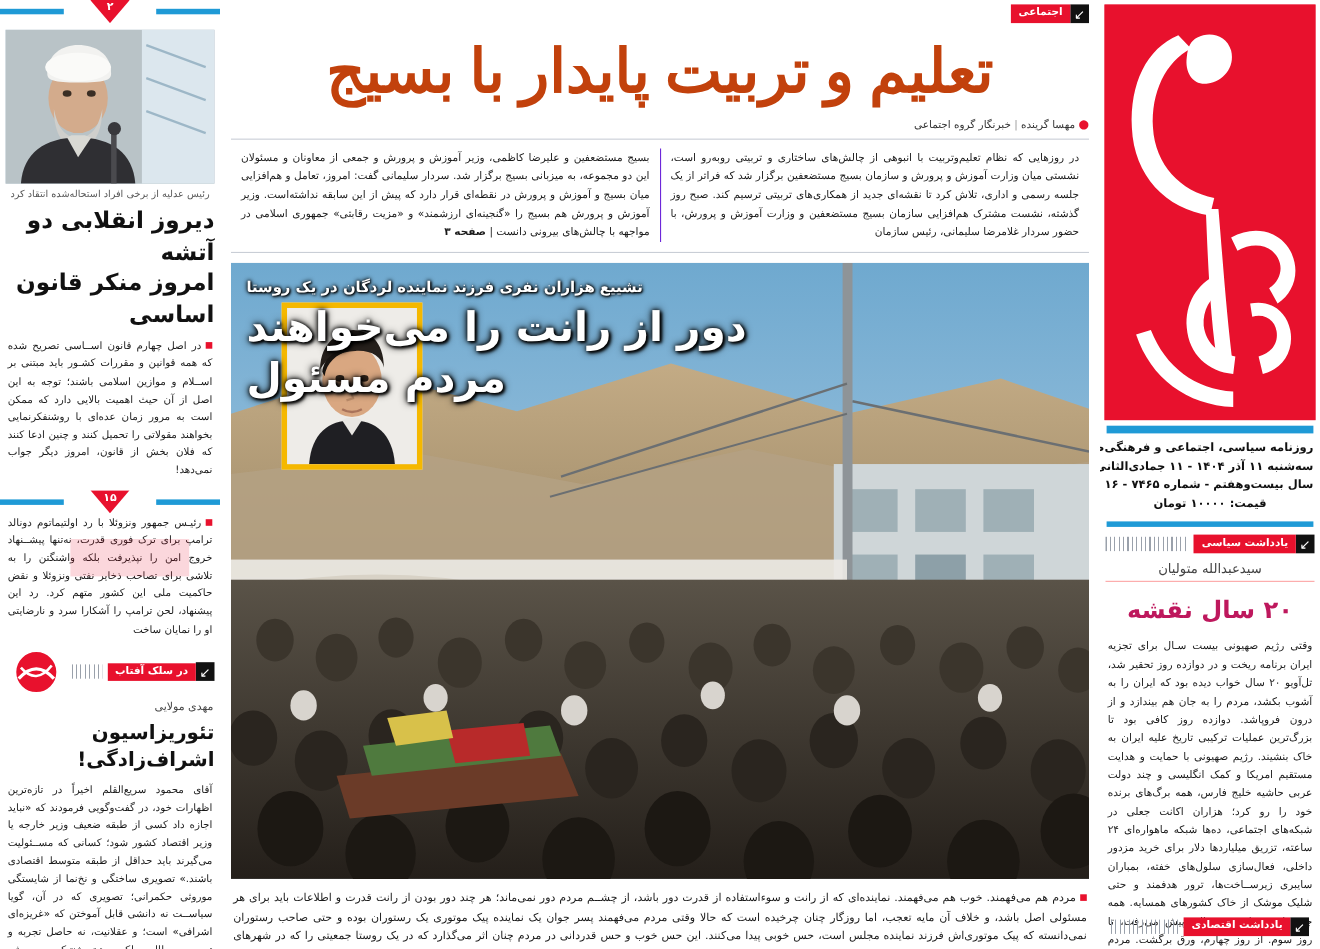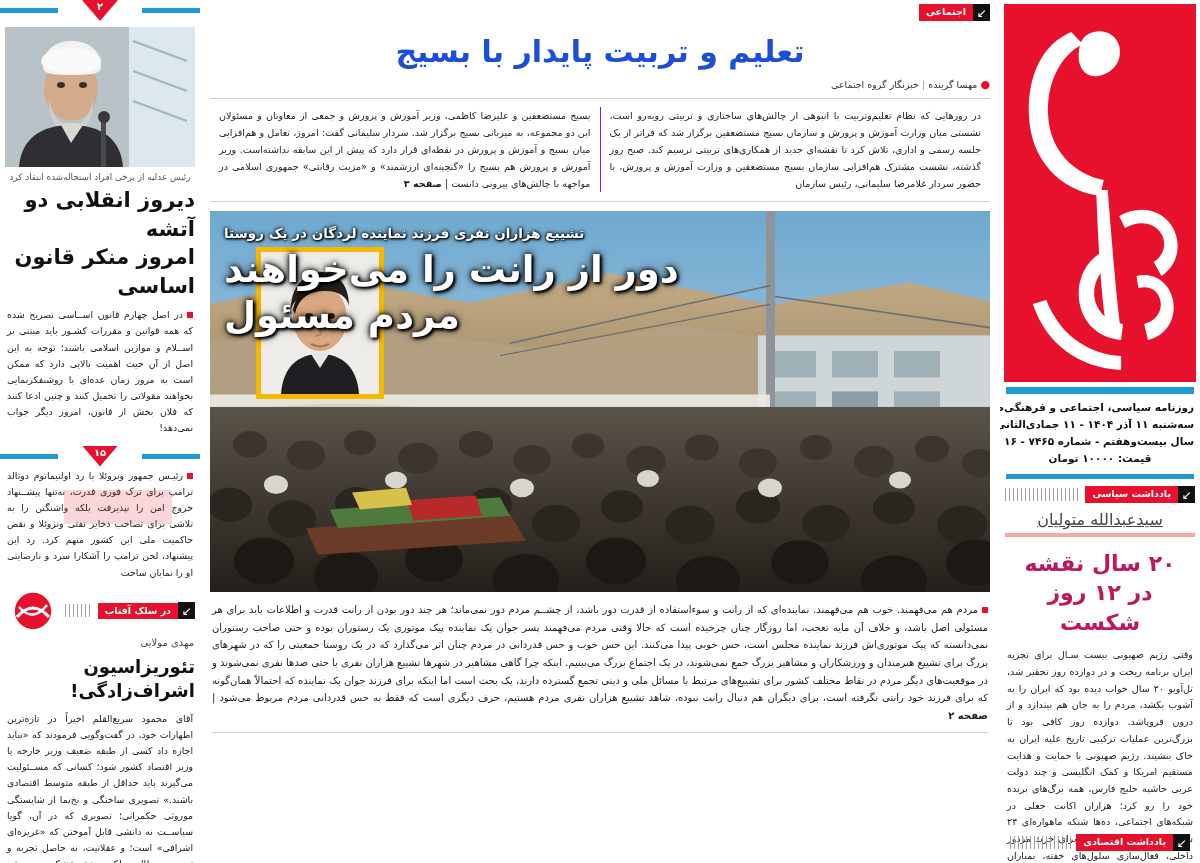--- a/index.html
+++ b/index.html
@@ -47,59 +47,59 @@
   .badge-lbl{
     background:#e8112d;color:#fff;font-size:9.5px;font-weight:bold;
     padding:3px 7px 3px 7px;line-height:1.1;white-space:nowrap;
   }
   .badge-hatch{
     flex:1;height:13px;margin-right:5px;
     background:repeating-linear-gradient(90deg,#9aa1ab 0 1px,transparent 1px 4px);
   }
 
   .author-line{
-    text-align:center;font-size:16px;color:#444;padding:3px 6px 4px 6px;
-    border-bottom:4px solid #fca5a5;margin:0 5px;text-decoration:underline;
+    text-align:center;font-size:12px;color:#444;padding:3px 6px 4px 6px;
+    border-bottom:1px solid #fca5a5;margin:0 5px;
   }
 
   .hl-r{
     text-align:center;font-weight:bold;color:#be185d;
     font-size:22px;line-height:1.34;padding:12px 6px 8px 6px;letter-spacing:-0.3px;
   }
   .hl-r span{display:block;}
 
   .body-r{
     font-size:9.6px;line-height:1.74;color:#1a1a1a;text-align:justify;
     padding:2px 7px 0 7px;
   }
 
   
   .center-top{padding:0 10px;}
   .topbadge{display:flex;align-items:center;margin:4px 0 0 0;}
   .main-hl{
-    text-align:center;font-weight:bold;color:#1d4ed8;
-    font-size:30px;line-height:1.12;margin:14px 0 9px 0;letter-spacing:-1px;
+    text-align:center;font-weight:bold;color:#c2410c;
+    font-size:55px;line-height:1.12;margin:14px 0 9px 0;letter-spacing:-1px;font-family:Liberation Serif, serif;
   }
   .byline{
     text-align:right;font-size:9.5px;color:#333;margin-bottom:7px;
   }
   .byline .dot{color:#e8112d;font-size:11px;}
   .byline .sep{color:#999;}
 
   .lead-wrap{display:flex;gap:0;border-top:1px solid #c9ced6;border-bottom:1px solid #c9ced6;padding:8px 0 9px 0;}
   .lead-col{
     flex:1;font-size:9.6px;line-height:1.78;text-align:justify;color:#1a1a1a;
     padding:0 9px;
   }
   .lead-col + .lead-col{border-right:1px solid #6d28d9;}
   .lead-col b{font-weight:bold;}
 
   
   .photo{
-    position:relative;margin:9px 10px 0 10px;height:381px;overflow:hidden;background:#9db9c9;
+    position:relative;margin:9px 10px 0 10px;height:560px;overflow:hidden;background:#9db9c9;
   }
   .photo svg{position:absolute;inset:0;width:100%;height:100%;display:block;}
   .photo-kicker{
     position:absolute;top:14px;left:0;right:0;text-align:left;padding-left:14px;
     color:#fff;font-size:13.5px;font-weight:bold;
     text-shadow:0 0 3px #000,0 0 5px #000,1px 1px 2px #000;
     direction:rtl;
   }
   .photo-hl{
     position:absolute;top:36px;left:0;right:0;padding-left:14px;text-align:left;
@@ -202,21 +202,20 @@
     <div class="badge-row">
       <div class="badge-sq">↙</div>
       <div class="badge-lbl">یادداشت سیاسی</div>
       <div class="badge-hatch"></div>
     </div>
 
     <div class="author-line">سیدعبدالله متولیان</div>
 
     <div class="hl-r">
       <span>۲۰ سال نقشه</span>
-      <span>در ۱۲ روز شکست</span>
     </div>
 
     <div class="body-r">
       <span>وقتی رژیم صهیونی بیست سـال برای تجزیه ایران برنامه ریخت و در دوازده روز تحقیر شد، تل‌آویو ۲۰ سال خواب دیده بود که ایران را به آشوب بکشد، مردم را به جان هم بیندازد و از درون فروپاشد. دوازده روز کافی بود تا بزرگ‌ترین عملیات ترکیبی تاریخ علیه ایران به خاک بنشیند. رژیم صهیونی با حمایت و هدایت مستقیم امریکا و کمک انگلیسی و چند دولت عربی حاشیه خلیج فارس، همه برگ‌های برنده خود را رو کرد؛ هزاران اکانت جعلی در شبکه‌های اجتماعی، ده‌ها شبکه ماهواره‌ای ۲۴ ساعته، تزریق میلیاردها دلار برای خرید مزدور داخلی، فعال‌سازی سلول‌های خفته، بمباران سایبری زیرســاخت‌ها، ترور هدفمند و حتی شلیک موشک از خاک کشورهای همسایه. همه چیز طبق برنامه بیســ‌ـالـه پیش می‌رفت، تا روز سوم. از روز چهارم، ورق برگشت. مردم ایران، همان مردمی که دشمن تصور می‌کرد با یک جرقه به خیابان می‌ریزند و پرچم نظام را پایین می‌کشند، یکپارچه به خیابان آمدند. اما این بار برای دفاع از ایران |</span>
       
     </div>
 
     <div class="badge-row" style="position:absolute;bottom:8px;left:5px;right:5px;">
       <div class="badge-sq">↙</div>
       <div class="badge-lbl">یادداشت اقتصادی</div>

